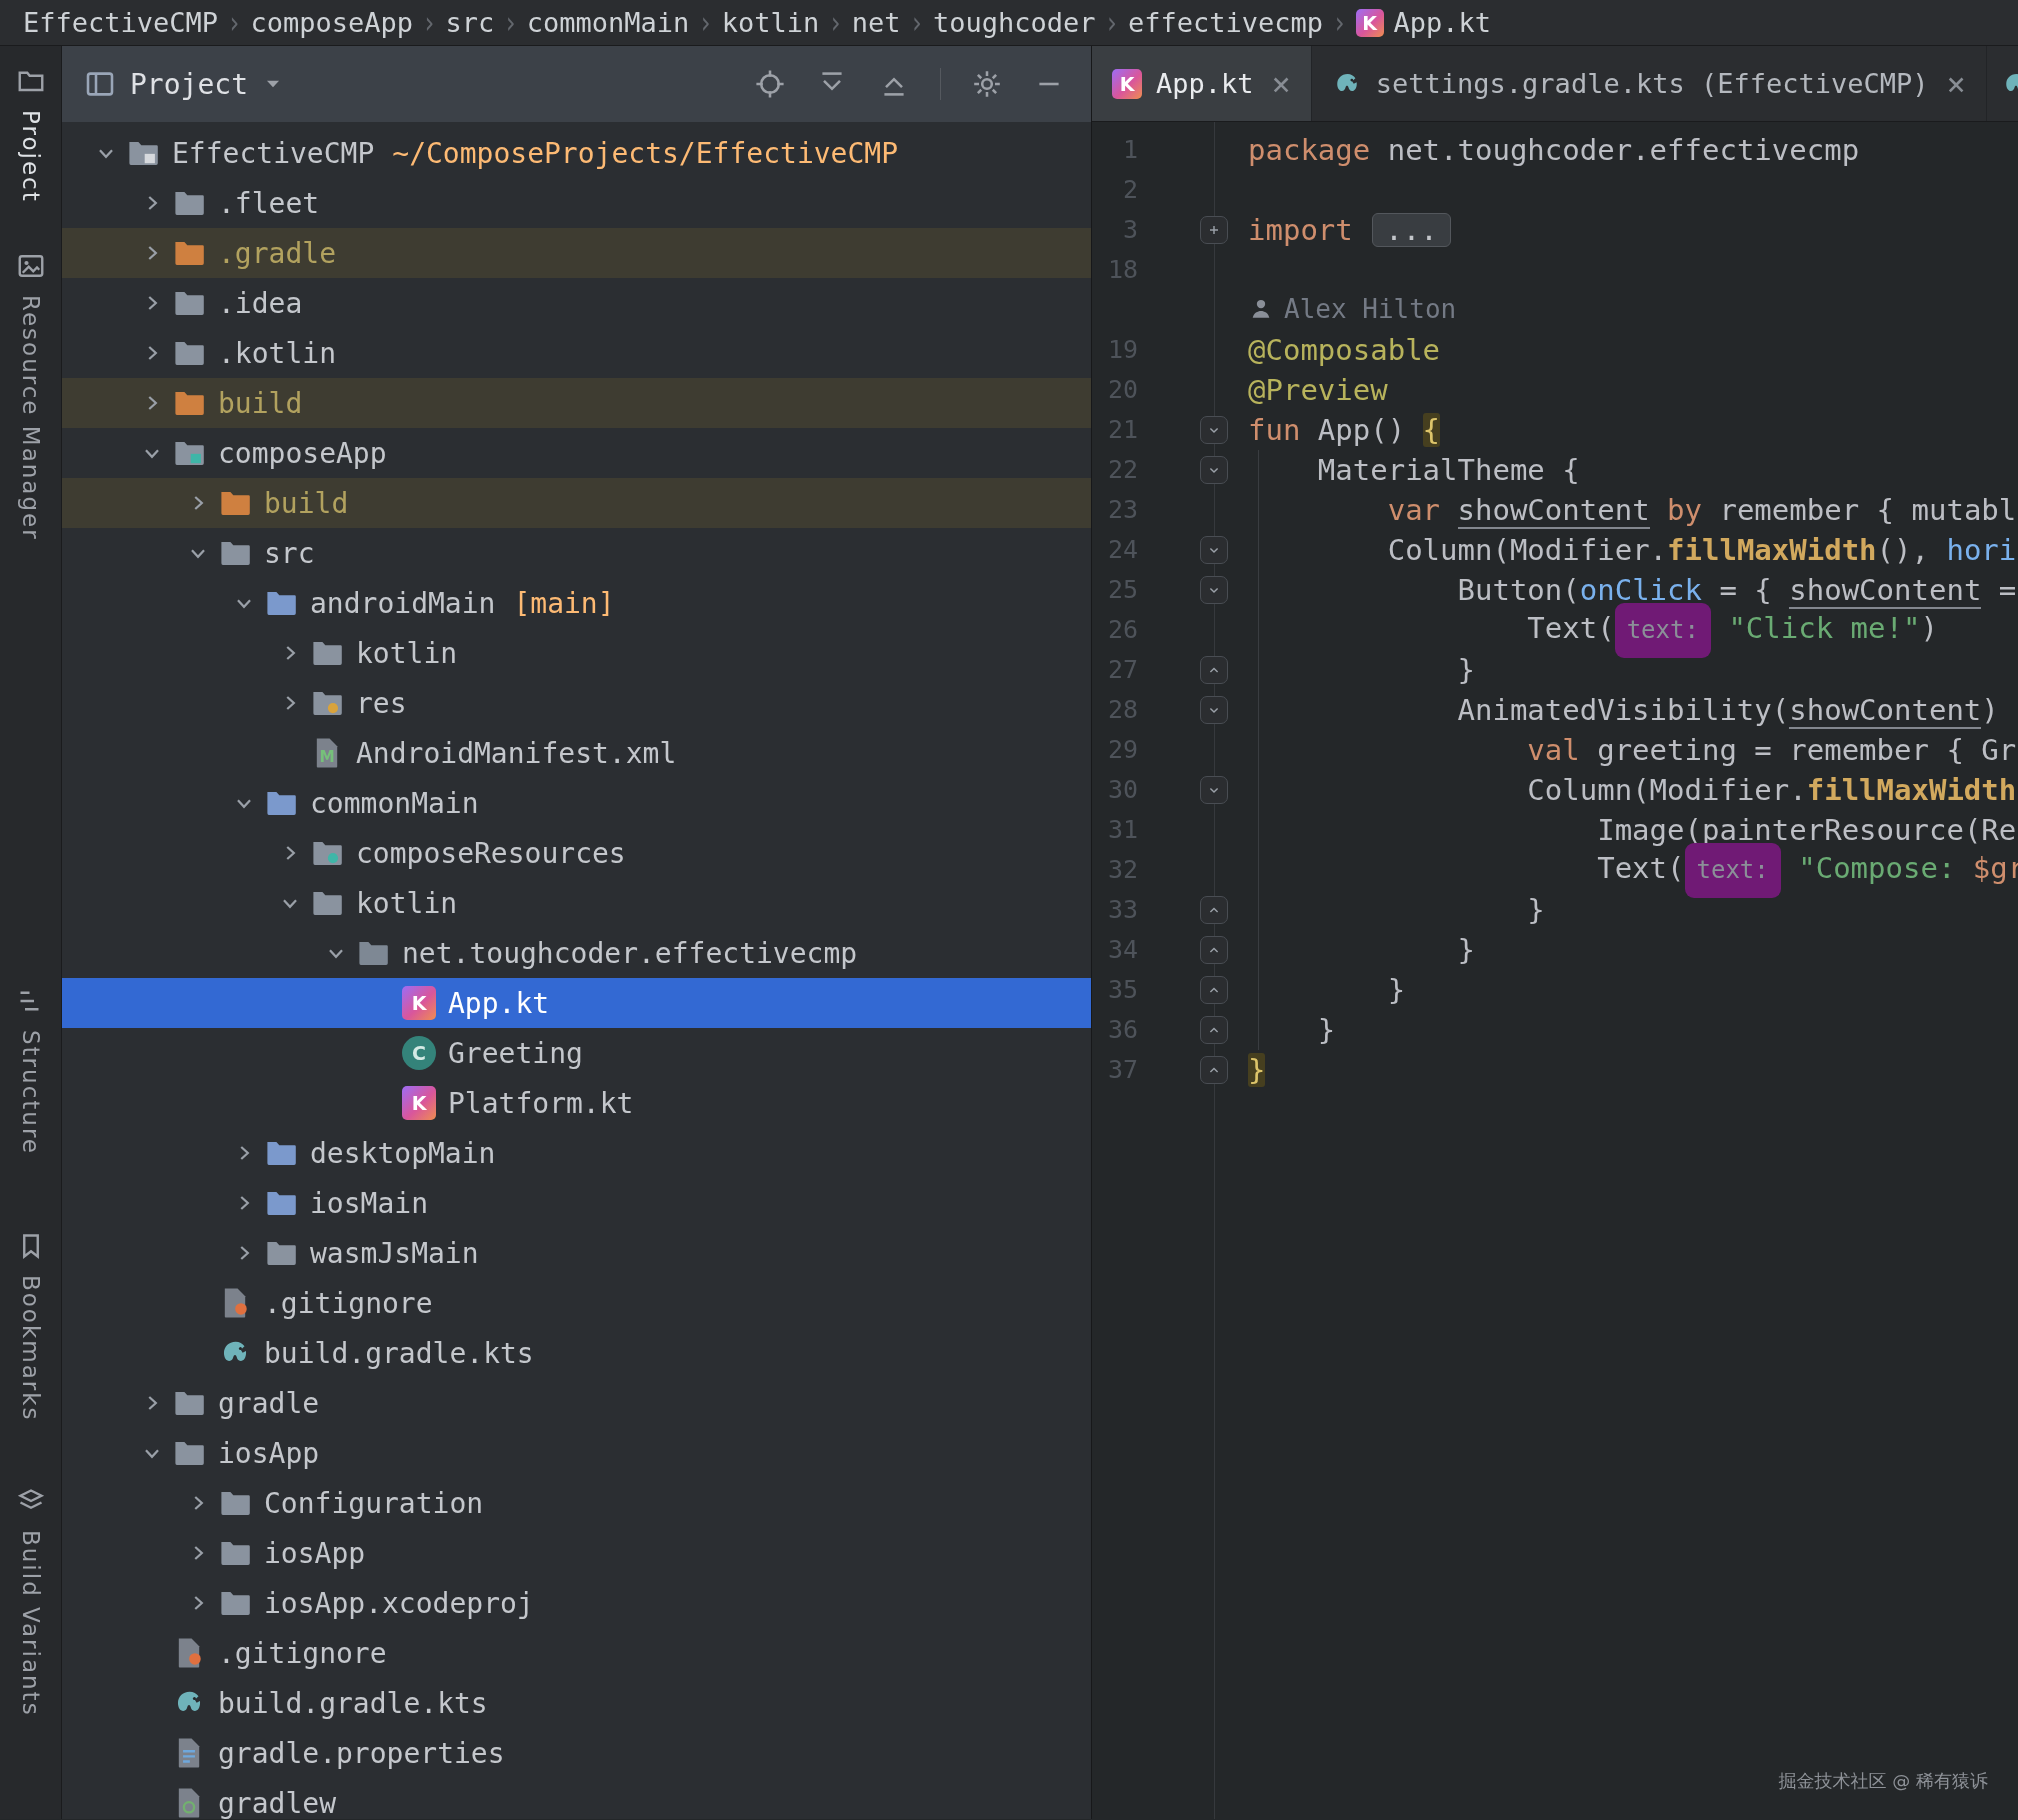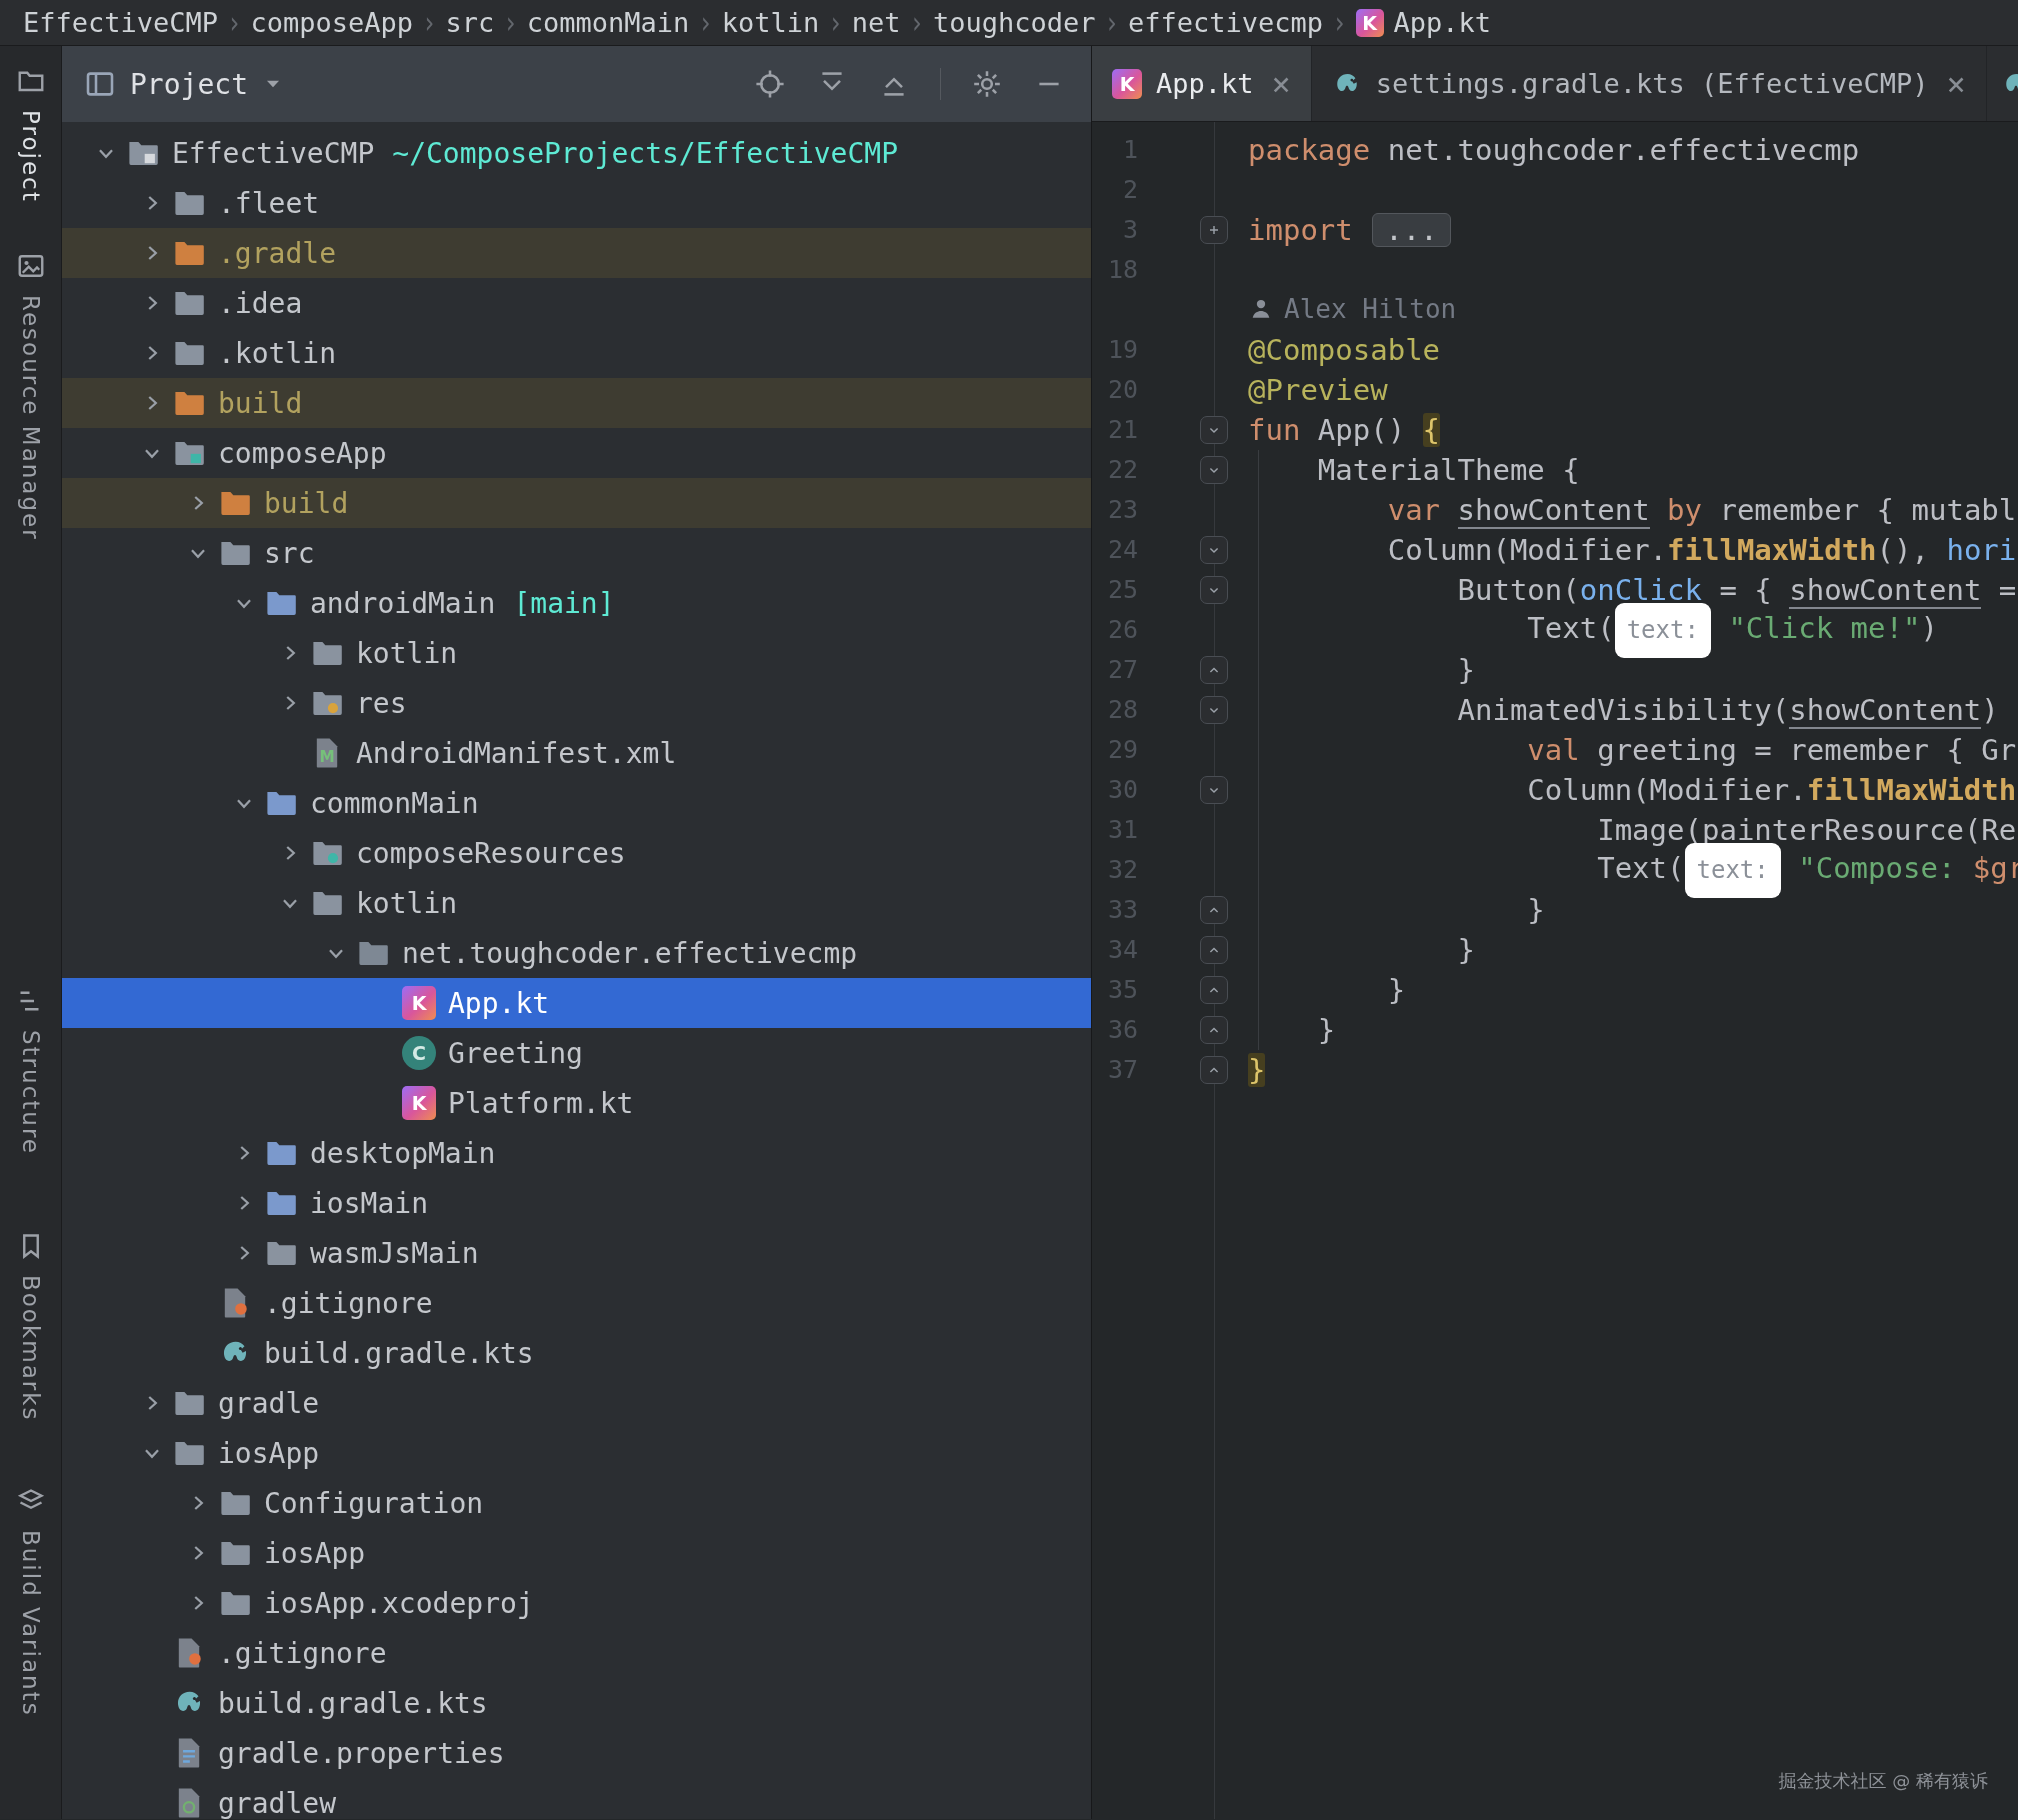--- a/index.html
+++ b/index.html
@@ -36,21 +36,21 @@
 .ph-actions{margin-left:auto;display:flex;align-items:center;gap:30px}
 .ph-actions .icon{width:32px;height:32px;cursor:pointer}
 .ph-divider{width:1px;height:32px;background:#55595f;display:inline-block}
 .tree{flex:1;overflow:hidden;padding-top:6px;font-size:28px}
 .trow{height:50px;display:flex;align-items:center;white-space:nowrap;cursor:default}
 .tindent{flex:none}
 .chev{width:40px;height:40px;flex:none;display:inline-flex;align-items:center;justify-content:center}
 .chev svg{width:22px;height:22px}
 .icon.ticon{width:34px;height:34px;margin-right:12px}
 .tlabel{color:#c4c7cc}
-.thint{color:#5eead4;margin-left:18px}
+.thint{color:#fdba74;margin-left:18px}
 .trow.selected{background:#3369d3}
 .trow.selected .tlabel{color:#ffffff}
 .trow.excluded{background:#3e3c31}
 .trow.excluded .tlabel{color:#b2a25f}
 
 
 .editor{flex:1;display:flex;flex-direction:column;background:#242729;min-width:0}
 .tabs{height:76px;flex:none;background:#2b2d30;border-bottom:1px solid #1a1b1d;display:flex;overflow:hidden}
 .tab{display:flex;align-items:center;gap:14px;padding:0 20px;font-size:27px;color:#b4b8be;
   border-right:1px solid #222427;cursor:pointer;white-space:nowrap}
@@ -73,21 +73,21 @@
 .ann{color:#b8b35c}
 .str{color:#6aab73}
 .comp{}
 .ext{font-weight:bold;color:#d2a95e}
 .named{color:#7ab1ed}
 .und{border-bottom:2px solid #83878e}
 .tmpl{color:#cf8e6d}
 .bracehl{color:#dcc46a;background:#463f1f;border-radius:3px}
 .foldbox{display:inline-block;background:#393d41;border:1px solid #53575c;border-radius:6px;line-height:32px;
   padding:0 12px;margin:0 2px;color:#c3c6ca}
-.hintpill{display:inline-block;background:#ffffff;border-radius:9px;line-height:31px;padding:12px 12px;font-size:24px;color:#8b9098}
+.hintpill{display:inline-block;background:#701a75;border-radius:9px;line-height:31px;padding:12px 12px;font-size:24px;color:#8b9098}
 .inlay{display:inline-flex;align-items:center;gap:10px;color:#747a85;font-size:26px}
 .icon.inlayicon{width:26px;height:26px}
 .watermark{position:absolute;right:30px;bottom:26px;font-size:18px;color:#8d9197;
   font-family:"DejaVu Sans","Liberation Sans",sans-serif}
 
 
 .kbox{width:100%;height:100%;border-radius:5px;background:linear-gradient(135deg,#9d6df5 0%,#d9569b 55%,#ef8e50 100%);
   color:#fff;display:flex;align-items:center;justify-content:center;font-size:19px;font-weight:bold;
   font-family:"DejaVu Sans","Liberation Sans",sans-serif}
 .cbox{width:100%;height:100%;border-radius:50%;background:#34837a;color:#d4eae5;display:flex;align-items:center;

